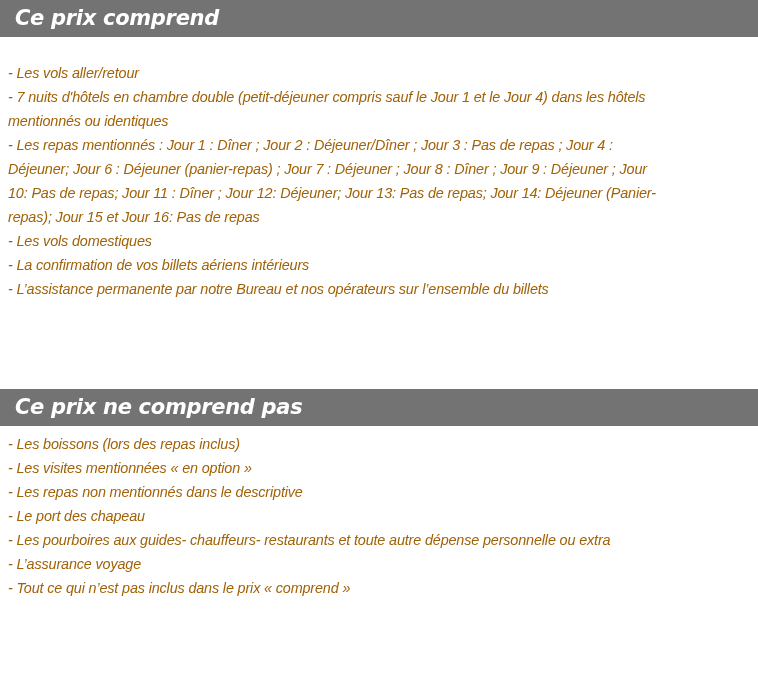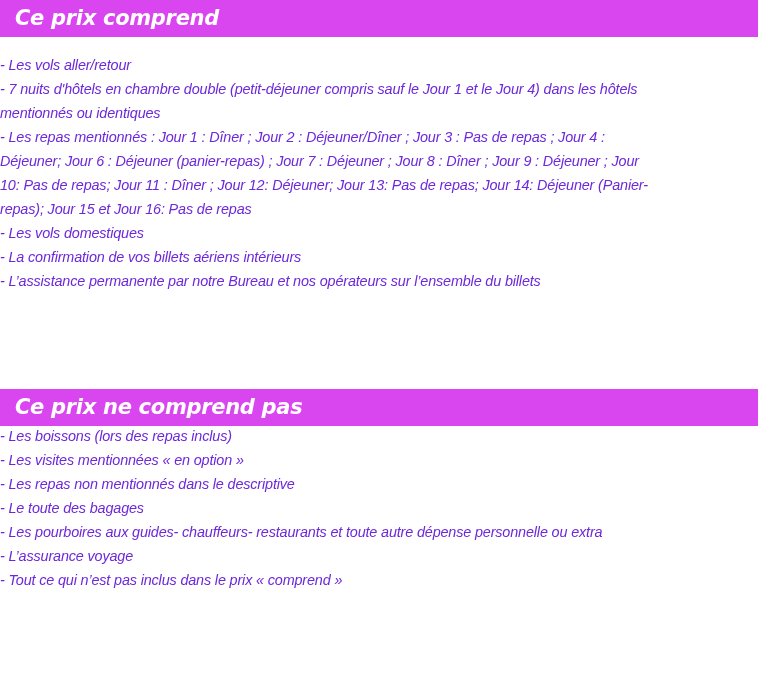--- a/index.html
+++ b/index.html
@@ -1,35 +1,35 @@
 <!DOCTYPE html>
 <html><head>
 <meta charset="utf-8">
 <style>
   html, body { margin: 0; padding: 0; background: #ffffff; }
   body { width: 758px; height: 676px; overflow: hidden; position: relative; }
   .band {
     position: absolute; left: 0; width: 758px; height: 37px;
-    background: #d946ef;
+    background: #737373;
   }
   .band h2 {
     margin: 0; padding: 0 0 0 15px;
     font-family: "DejaVu Sans", sans-serif;
     font-style: italic; font-weight: bold;
     font-size: 21px; line-height: 37px; color: #ffffff;
     letter-spacing: -0.3px;
   }
   #band1 { top: 0; }
   #band2 { top: 389px; }
   .list {
-    position: absolute; left: 0; width: 656px; margin: 0; padding: 0;
+    position: absolute; left: 0; width: 656px; margin: 8px; padding: 0;
     list-style: none;
     font-family: "Liberation Sans", sans-serif;
     font-style: italic; font-size: 14.4px; line-height: 24px;
-    color: #6d28d9; letter-spacing: -0.15px;
+    color: #a16207; letter-spacing: -0.15px;
   }
   .list li { margin: 0; padding: 0; }
   #list1 { top: 53px; }
   #list2 { top: 424px; font-style: italic; }
 </style>
 </head>
 <body>
 
 <div class="band" id="band1">
   <h2>Ce prix comprend</h2>
@@ -45,17 +45,17 @@
 </ul>
 
 <div class="band" id="band2">
   <h2>Ce prix ne comprend pas</h2>
 </div>
 
 <ul class="list" id="list2">
   <li>- Les boissons (lors des repas inclus)</li>
   <li>- Les visites mentionnées « en option »</li>
   <li>- Les repas non mentionnés dans le descriptive</li>
-  <li>- Le toute des bagages</li>
+  <li>- Le port des chapeau</li>
   <li>- Les pourboires aux guides- chauffeurs- restaurants et toute autre dépense personnelle ou extra</li>
   <li>- L’assurance voyage</li>
   <li>- Tout ce qui n’est pas inclus dans le prix « comprend »</li>
 </ul>
 
 </body></html>

